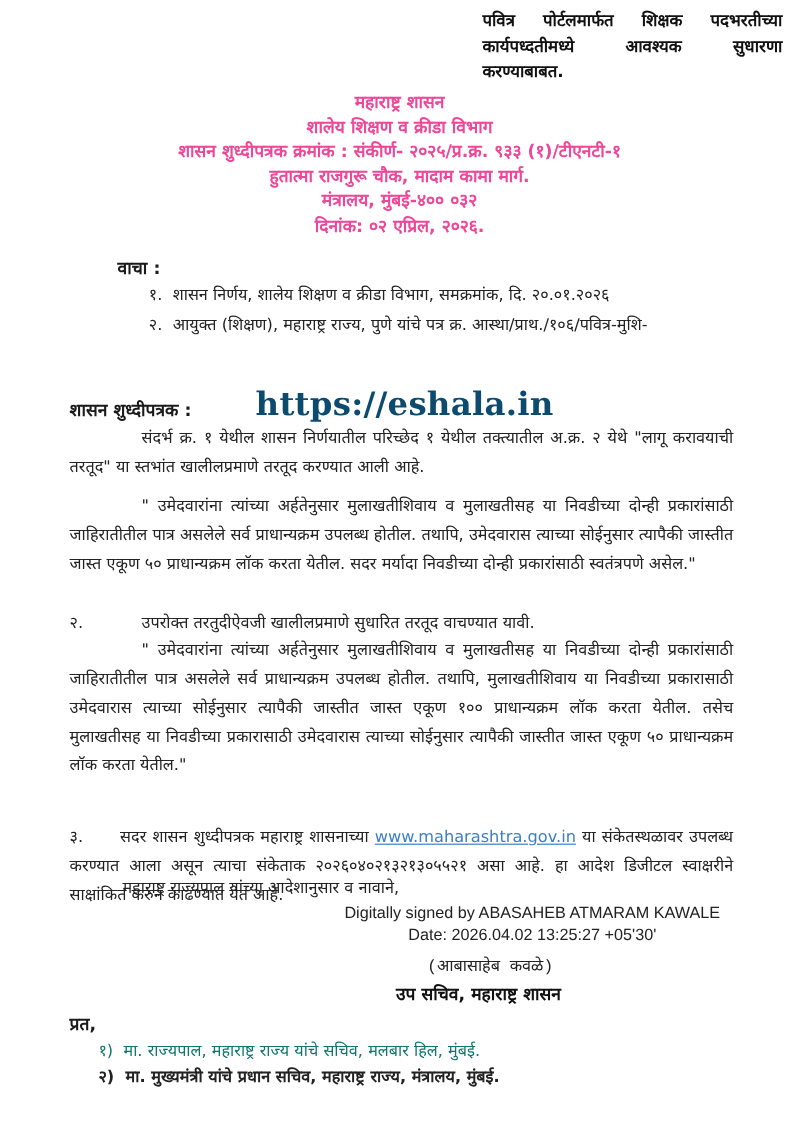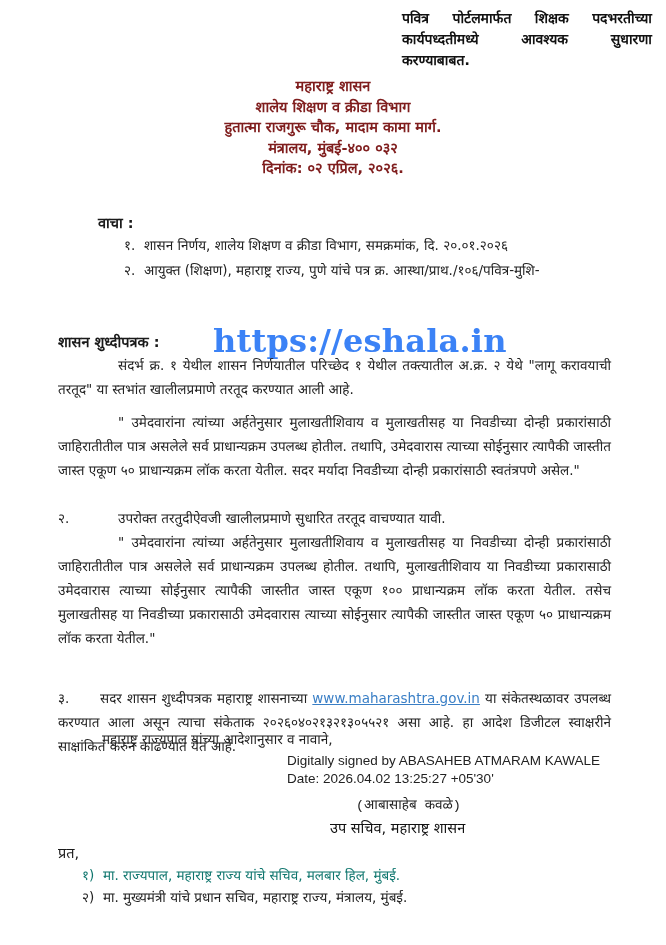--- a/index.html
+++ b/index.html
@@ -8,54 +8,55 @@
     font-family: "DejaVu Sans", sans-serif; color: #1a1a1a;
     position: relative;
   }
   .page { position: absolute; left: 0; top: 0; width: 666px; height: 945px; }
   .abs { position: absolute; white-space: nowrap; }
   .subject {
     position: absolute; left: 402px; top: 8px; width: 250px;
     font-size: 14px; line-height: 21px; font-weight: bold; color: #111;
   }
   .subject .justify { text-align: justify; text-align-last: justify; }
-  .center-block { position: absolute; left: 40px; width: 586px; text-align: center; font-weight: bold; font-size: 14.5px; color: #7f1d1d; }
+  .center-block { position: absolute; left: 40px; width: 586px; text-align: center; font-weight: bold; font-size: 14.5px; color: #ec4899; }
   .hdr { line-height: 20.5px; }
   .vacha { left: 98px; top: 212px; font-weight: bold; font-size: 14.5px; }
   .ref { font-size: 13.5px; color: #222; }
   .heading-sh { left: 58px; top: 331px; font-weight: bold; font-size: 14.5px; }
   .watermark {
     position: absolute; left: 213px; top: 322px;
-    font-family: "DejaVu Serif", serif; font-weight: bold; font-size: 32px;
-    color: #3b82f6; letter-spacing: 0.2px;
+    font-family: "DejaVu Serif", serif; font-weight: bold; font-size: 27px;
+    color: #0c4a6e; letter-spacing: 0.2px;
   }
   .para {
     position: absolute; left: 58px; width: 553px;
     font-size: 13.5px; line-height: 24px; color: #222;
     text-align: justify;
   }
   .indent { text-indent: 60px; }
   .link { color: #3a7fc6; text-decoration: underline; }
-  .sig { font-family: "Liberation Sans", sans-serif; font-size: 13.5px; color: #222; line-height: 18px; }
-  .bold { font-weight: normal; }
+  .sig { font-family: "Liberation Sans", sans-serif; font-size: 13.5px; color: #222; line-height: 18px; text-align: center; }
+  .bold { font-weight: bold; }
 </style>
 </head>
 <body>
 
 <div class="page">
 
   <div class="subject">
     <div class="justify">पवित्र पोर्टलमार्फत शिक्षक पदभरतीच्या</div>
     <div class="justify">कार्यपध्दतीमध्ये आवश्यक सुधारणा</div>
     <div>करण्याबाबत.</div>
   </div>
 
   <div class="center-block hdr" style="top:76px;">
     <div>महाराष्ट्र शासन</div>
     <div>शालेय शिक्षण व क्रीडा विभाग</div>
+    <div>शासन शुध्दीपत्रक क्रमांक : संकीर्ण- २०२५/प्र.क्र. ९३३ (१)/टीएनटी-१</div>
     <div>हुतात्मा राजगुरू चौक, मादाम कामा मार्ग.</div>
     <div>मंत्रालय, मुंबई-४०० ०३२</div>
     <div>दिनांक: ०२ एप्रिल, २०२६.</div>
   </div>
 
   <div class="abs vacha">वाचा :</div>
   <div class="abs ref" style="left:124px; top:236px;text-align:center;">
     <span>१.</span>&nbsp;
     <span>शासन निर्णय, शालेय शिक्षण व क्रीडा विभाग, समक्रमांक, दि. २०.०१.२०२६</span>
   </div>
@@ -89,18 +90,18 @@
     <div>Date: 2026.04.02 13:25:27 +05'30'</div>
   </div>
   <div class="abs" style="left:356px; top:795px; font-size:13.5px; color:#222;font-family:Liberation Mono, monospace;">(आबासाहेब कवळे)</div>
   <div class="abs bold" style="left:330px; top:817px; font-size:14.5px; color:#111;">उप सचिव, महाराष्ट्र शासन</div>
 
   <div class="abs bold" style="left:58px; top:842px; font-size:14.5px;">प्रत,</div>
   <div class="abs" style="left:82px; top:866px; font-size:13.5px; color:#0f766e;">
     <span>१)</span>&nbsp;
     <span>मा. राज्यपाल, महाराष्ट्र राज्य यांचे सचिव, मलबार हिल, मुंबई.</span>
   </div>
-  <div class="abs" style="left:82px; top:888px; font-size:13.5px; color:#222;">
+  <div class="abs" style="left:82px; top:888px; font-size:13.5px; color:#222;font-weight:bold;">
     <span>२)</span>&nbsp;
     <span>मा. मुख्यमंत्री यांचे प्रधान सचिव, महाराष्ट्र राज्य, मंत्रालय, मुंबई.</span>
   </div>
 
 </div>
 
 </body></html>

